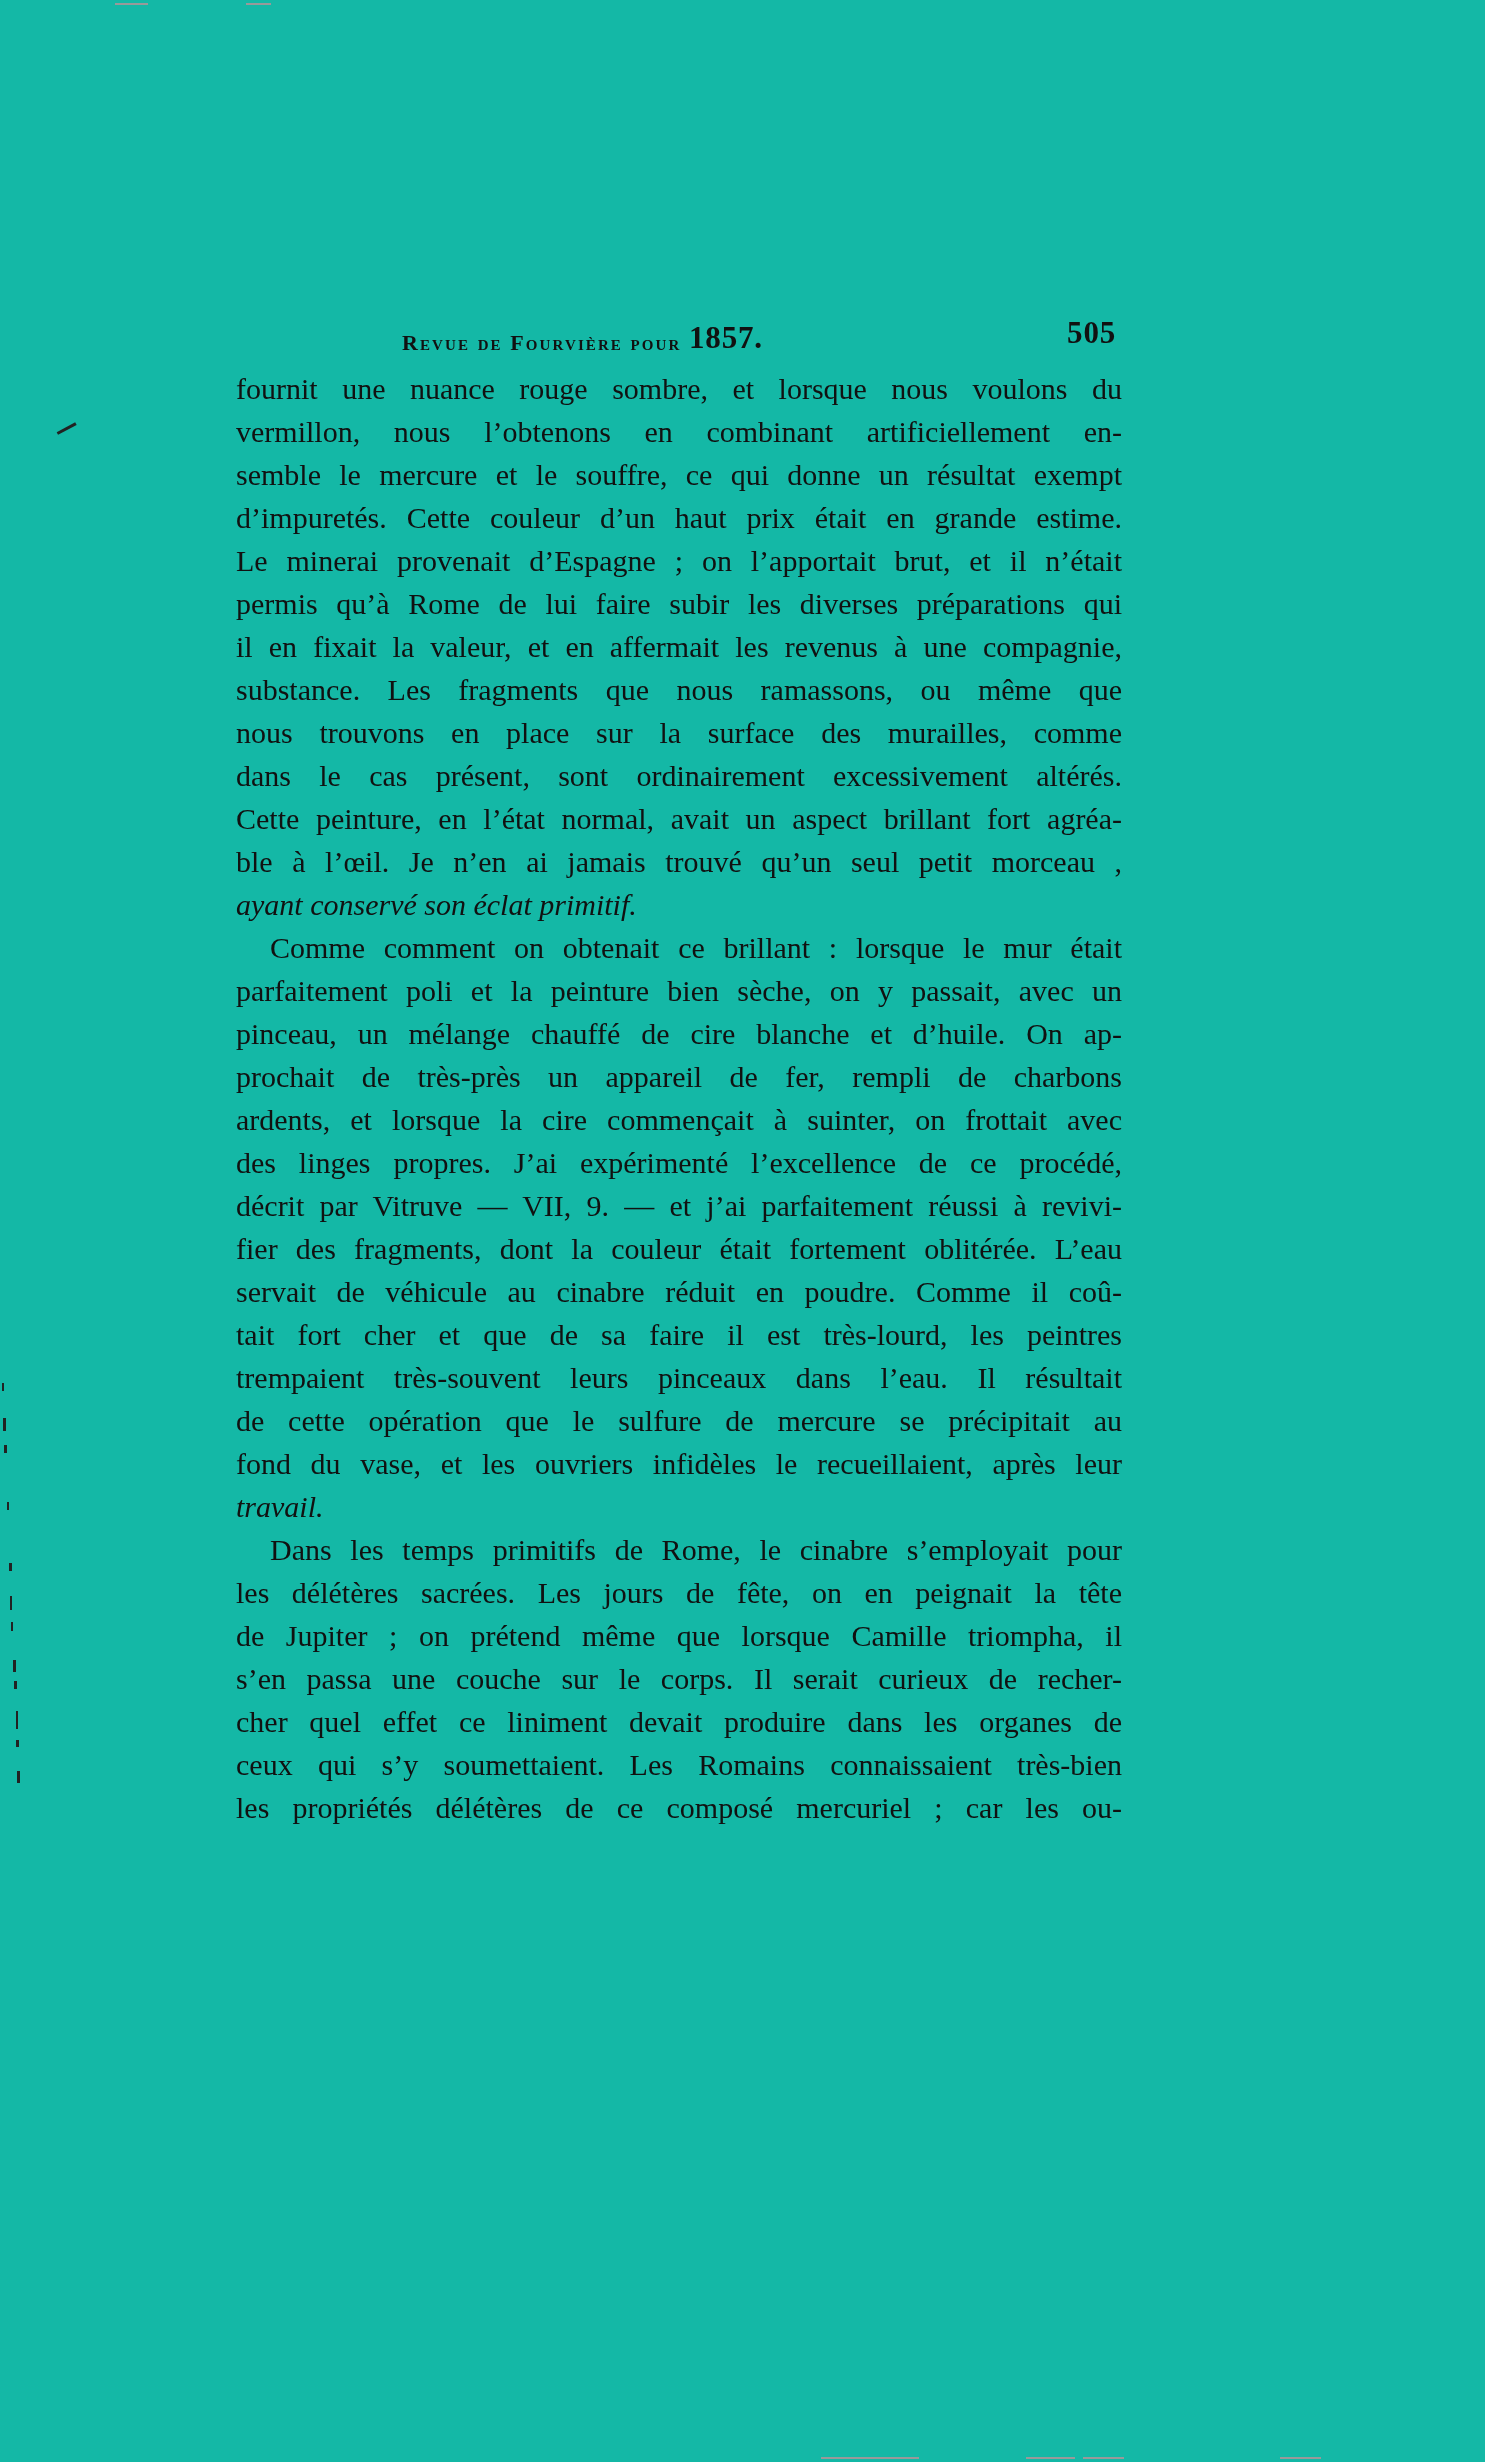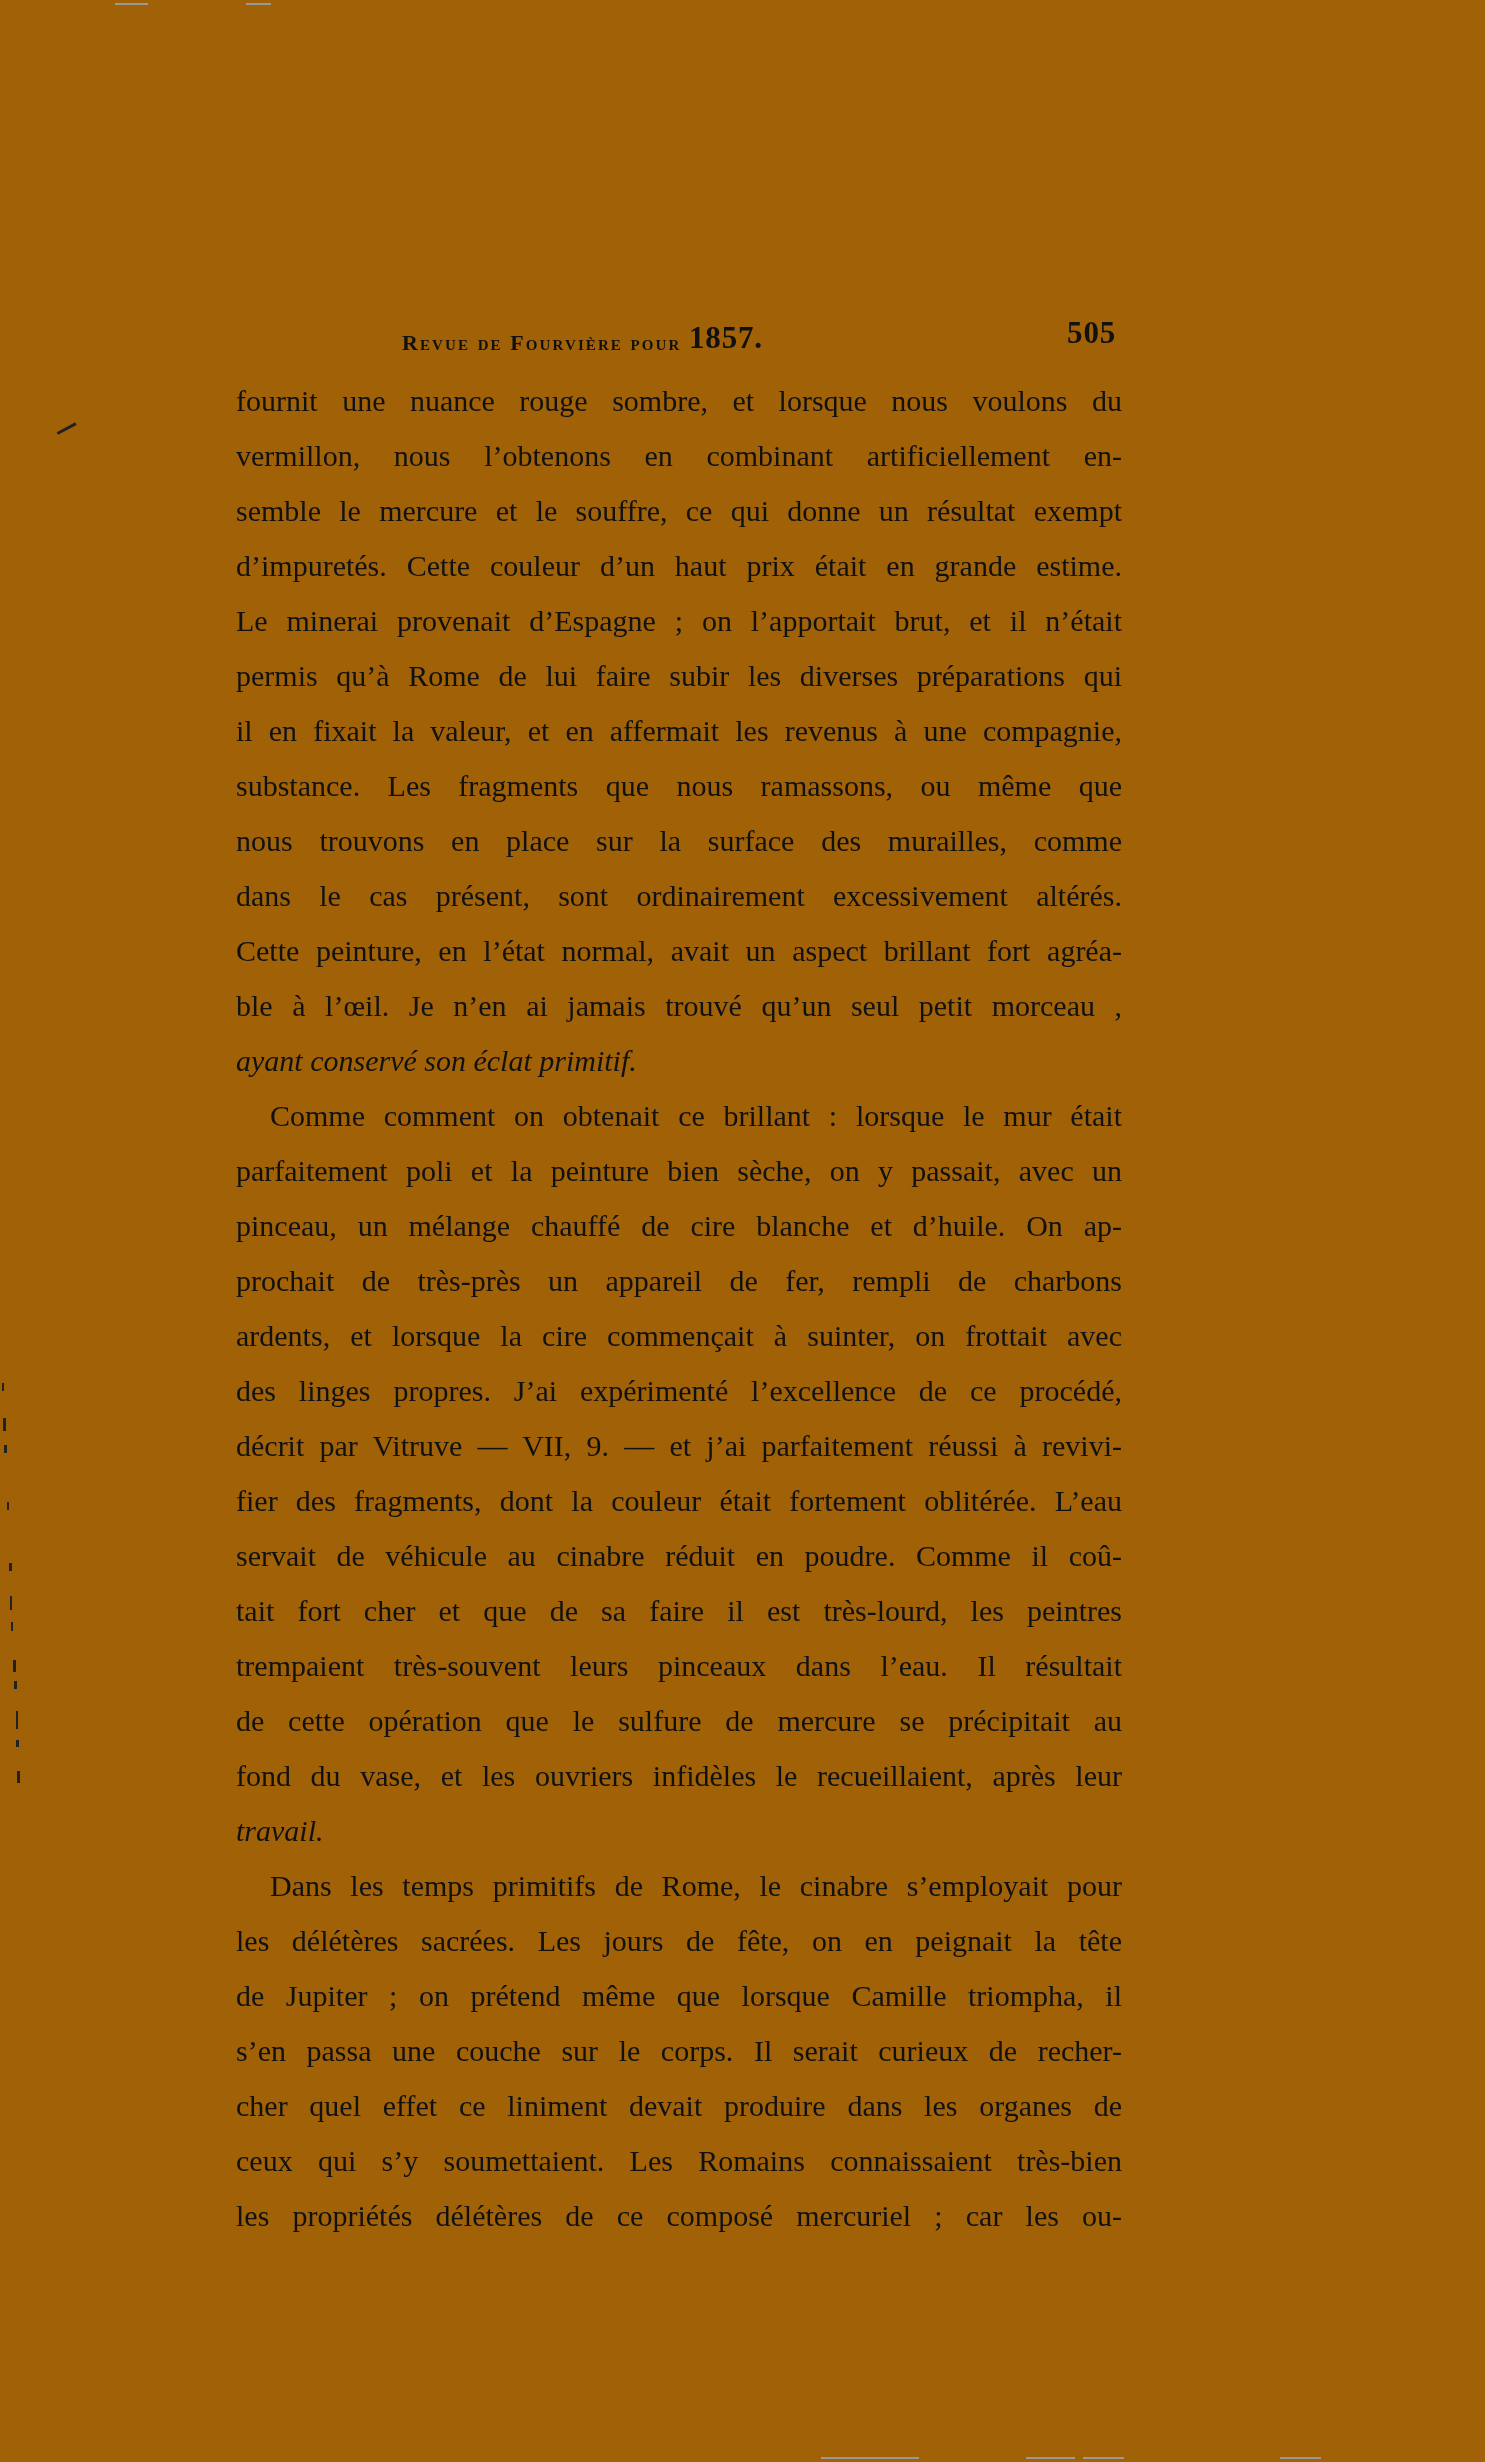--- a/index.html
+++ b/index.html
@@ -1,17 +1,17 @@
 <!DOCTYPE html>
 <html style="font-size:13px"><head>
 <meta charset="utf-8">
 <style>
   html, body { margin: 0; padding: 0; background: #ffffff; }
   body { width: 1486px; height: 2462px; position: relative; overflow: hidden; }
-  .page { position: absolute; left: 0; top: 0; width: 1486px; height: 2462px; background: #a16207; }
+  .page { position: absolute; left: 0; top: 0; width: 1486px; height: 2462px; background: #14b8a6; }
   .running-head {
     position: absolute; left: 402px; top: 322px; width: 714px; height: 33px;
     font-family: "Liberation Serif", "DejaVu Serif", serif;
     color: #111;
   }
   .running-title {
     position: absolute; left: 0; top: 0;
     font-size: 22px; letter-spacing: 2.1px; font-weight: bold;
     font-variant: small-caps;
   }
@@ -21,21 +21,21 @@
     font-size: 31px; font-weight: bold; letter-spacing: 0.8px;
   }
   .body-text {
     position: absolute; left: 236px; top: 367px; width: 886px;
     font-family: "Liberation Serif", "DejaVu Serif", serif;
     font-size: 30px; line-height: 43px; color: #111;
     font-stretch: condensed;
   }
   .line {
     display: block; height: 43px; white-space: nowrap;
-    text-align: justify; text-align-last: justify; margin-top: 12px;
+    text-align: justify; text-align-last: justify;
   }
   .line.last { text-align-last: left; font-style: italic; }
   .line.indent { padding-left: 34px; }
   .mark { position: absolute; background: #222; width: 2.5px; }
   .slash {
     position: absolute; left: 56px; top: 427px; width: 21.3px; height: 2.5px;
     background: #222; transform: rotate(-28deg);
   }
   .noise { position: absolute; height: 1.6px; background: #999; }
 </style>

